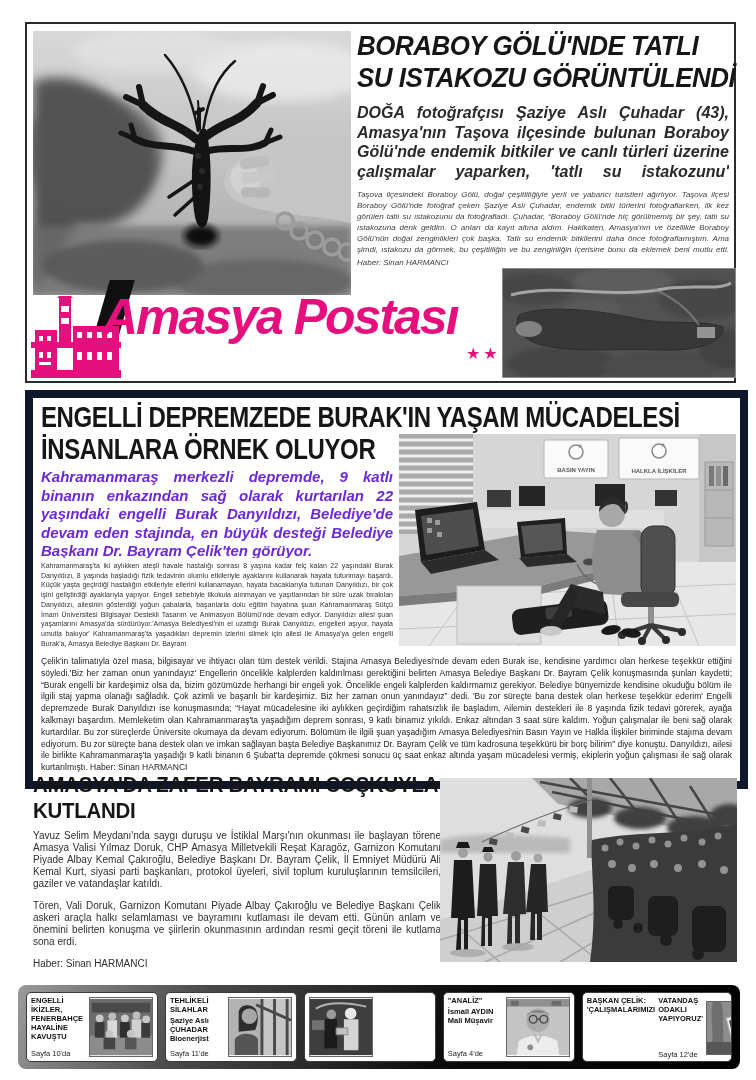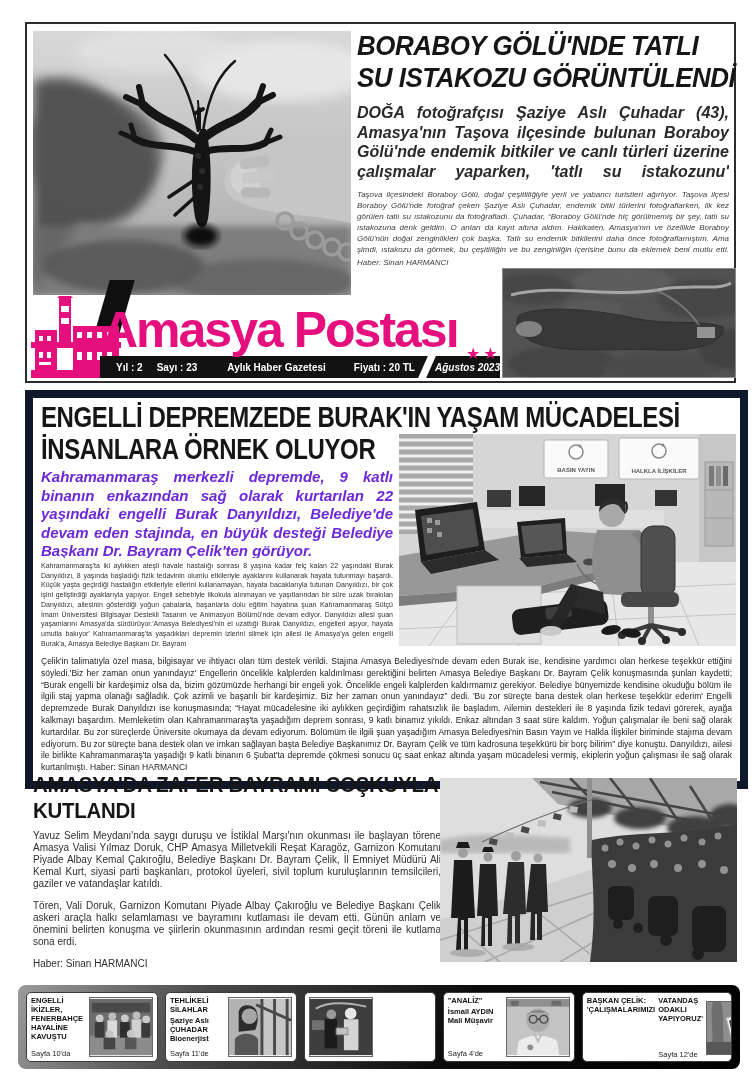--- a/index.html
+++ b/index.html
@@ -16,21 +16,21 @@
   .lede1{margin-top:9px;font-weight:bold;font-style:italic;font-size:16px;line-height:19.5px;
          text-align:justify;color:#2a2a2a;height:80px;overflow:hidden;}
   .smallbody{margin-top:6px;font-style:italic;font-size:8px;line-height:11px;text-align:justify;
              color:#3d3d3d;height:68px;overflow:hidden;}
   .byline1{font-style:italic;font-size:8px;color:#3d3d3d;margin-top:1px;}
   .lake{left:475px;top:244px;width:232px;height:108px;border:1px solid #8a8a8a;background:#565656;}
 
   
   .mast-slash{left:96px;top:280px;width:25px;height:96px;background:#101010;transform:skewX(-16deg);z-index:5;}
   .mast-logo{left:31px;top:296px;width:90px;height:82px;z-index:6;}
-  .mast-title{left:102px;top:301px;width:420px;font-size:50px;font-weight:bold;
+  .mast-title{left:102px;top:288px;width:420px;font-size:50px;font-weight:bold;font-style:italic;
               letter-spacing:-2px;color:#e5107e;z-index:7;white-space:nowrap;}
   .mast-stars{left:466px;top:344px;color:#e5107e;font-size:16px;letter-spacing:3px;z-index:8;font-style:normal;}
   .info-bar{left:100px;top:356px;width:400px;height:22px;background:#121212;color:#fff;z-index:6;
             display:flex;align-items:center;font-size:10px;font-weight:bold;white-space:nowrap;}
   .info-bar .sp1{margin-left:16px;} .info-bar .sp2{margin-left:14px;}
   .info-bar .sp3{margin-left:30px;} .info-bar .sp4{margin-left:28px;}
   .wedge{width:9px;height:22px;background:#ffffff;transform:skewX(-24deg);margin-left:8px;}
   .date{margin-left:4px;font-style:italic;}
 
   
@@ -199,28 +199,20 @@
         <rect x="46" y="56" width="5" height="8"></rect>
           <rect x="56" y="56" width="5" height="8"></rect>
           <rect x="66" y="56" width="5" height="8"></rect>
           <rect x="76" y="56" width="5" height="8"></rect>
         <rect x="8" y="66" width="12" height="3"></rect>
       </g>
     </svg>
   </div>
   <div class="abs mast-title">Amasya Postası</div>
   <div class="abs mast-stars">★★</div>
-  <div class="abs info-bar">
-    <span class="sp1">Yıl : 2</span>
-    <span class="sp2">Sayı : 23</span>
-    <span class="sp3">Aylık Haber Gazetesi</span>
-    <span class="sp4">Fiyatı : 20 TL</span>
-    <span class="wedge"></span>
-    <span class="date">Ağustos 2023</span>
-  </div>
 
   <section class="abs main-frame">
     <div class="abs h2a h2line">ENGELLİ DEPREMZEDE BURAK'IN YAŞAM MÜCADELESİ</div>
     <div class="abs h2b h2line">İNSANLARA ÖRNEK OLUYOR</div>
 
     <div class="abs office">
       <svg width="337" height="212" viewBox="0 0 337 212">
         <rect width="337" height="212" fill="#d6d6d6"></rect>
         <rect x="300" y="0" width="37" height="212" fill="#c7c7c7"></rect>
         <rect x="0" y="128" width="337" height="84" fill="#e7e7e7"></rect>

